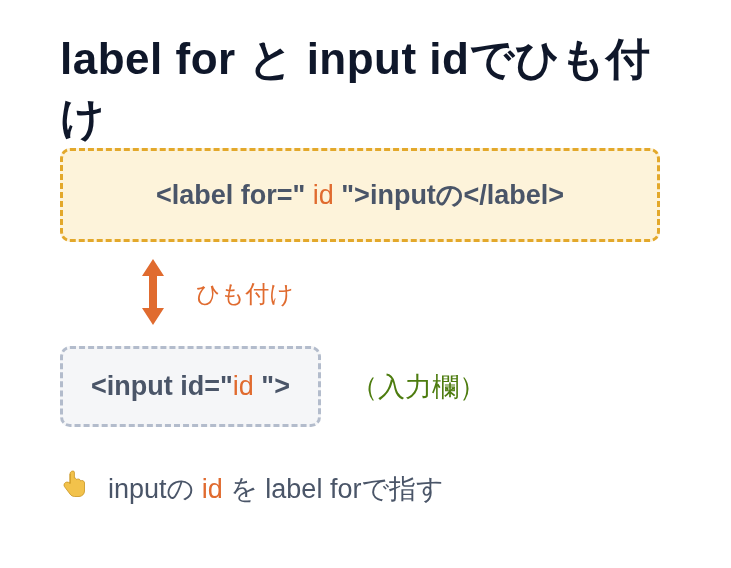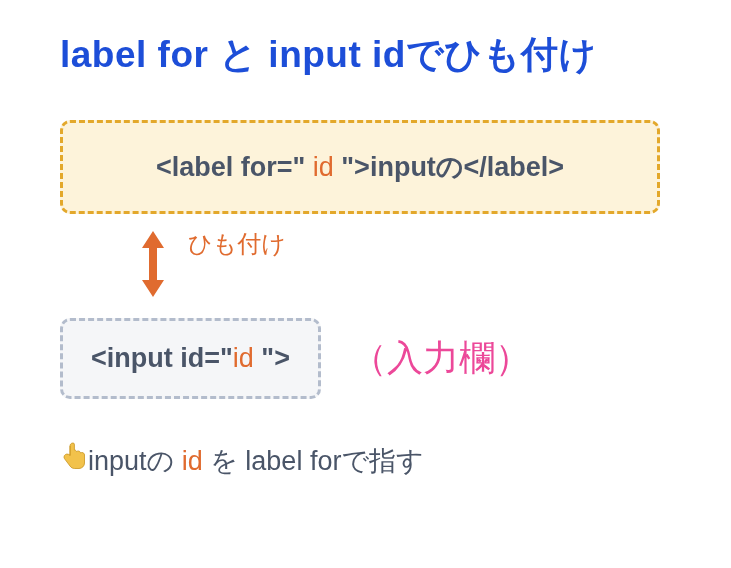--- a/index.html
+++ b/index.html
@@ -5,24 +5,23 @@
   * { box-sizing: border-box; margin: 0; padding: 0; }
   body {
     font-family: -apple-system, BlinkMacSystemFont, "Segoe UI", "Hiragino Sans", "Hiragino Kaku Gothic ProN", Meiryo, sans-serif;
     background: #fff;
     width: 731px;
     height: 568px;
     padding: 30px 60px;
     color: #2d3748;
   }
   .title {
-    font-size: 37px;
+    font-size: 44px;
     font-weight: 800;
-    color: #1d4ed8;
-    margin-bottom: 40px;
+    color: #0f172a;
     letter-spacing: 0.5px;
   }
   .box {
     border: 3px dashed;
     border-radius: 10px;
     padding: 26px 28px;
     font-size: 27px;
     font-weight: 600;
     display: inline-block;
   }
@@ -35,46 +34,47 @@
   }
   .box-input {
     border-color: #b3bccc;
     background: #f5f6f8;
     color: #4a5568;
     padding: 22px 28px;
   }
   .hl { color: #e06b2f; font-weight: 400; }
   .connector-row {
     display: flex;
+    align-items: center;
     margin: 14px 0 14px 78px;
-    gap: 20px;
+    gap: 28px;
   }
   .connector-label {
     color: #e06b2f;
     font-size: 24px;
     font-weight: 500;
   }
   .arrow-svg { display: block; }
   .input-row {
     display: flex;
     align-items: center;
     gap: 30px;
   }
   .placeholder-text {
-    color: #ec4899;
-    font-size: 36px;
+    color: #4d7c0f;
+    font-size: 27px;
     font-weight: 400;
   }
   .footer {
     margin-top: 42px;
     font-size: 27px;
     color: #4a5568;
     display: flex;
     align-items: center;
-    gap: 0;
+    gap: 20px;
     font-weight: 500;
   }
   .footer .hl { color: #e06b2f; }
   .finger { display: inline-block; }
 </style>
 </head>
 <body>
 
 
 

